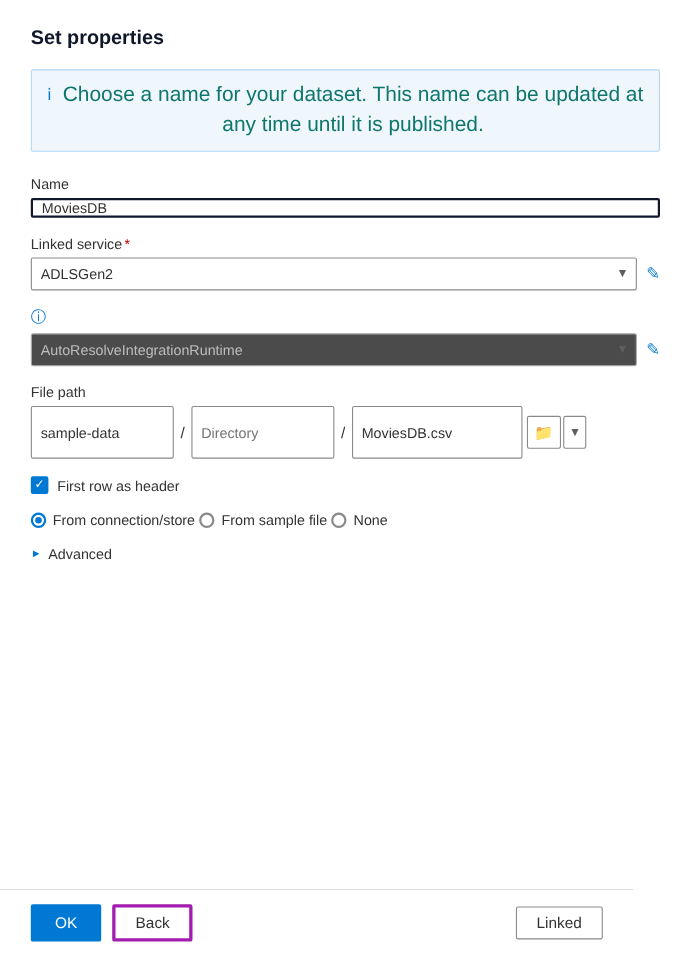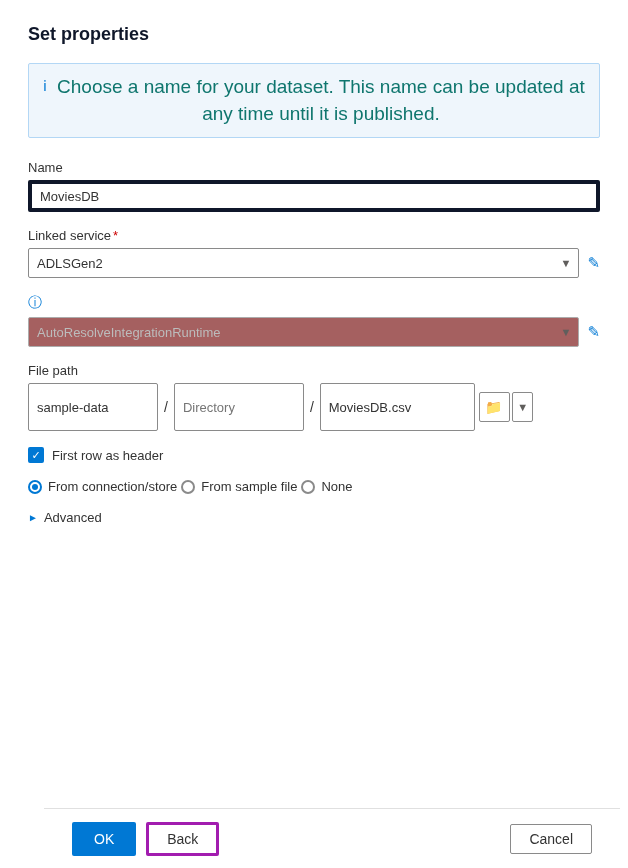--- a/index.html
+++ b/index.html
@@ -50,22 +50,22 @@
       color: #333;
       margin-bottom: 5px;
       display: block;
     }
     .required {
       color: #c00;
       margin-left: 2px;
     }
     .text-input {
       width: 100%;
-      height: 32px;
-      border: 4px solid #0f172a;
+      height: 18px;
+      border: 2px solid #0f172a;
       border-radius: 2px;
       padding: 0 8px;
       font-size: 13px;
       color: #333;
       background: #fff;
       outline: none;
     }
     .select-wrapper {
       position: relative;
       display: flex;
@@ -78,21 +78,21 @@
       border-radius: 2px;
       padding: 0 30px 0 8px;
       font-size: 13px;
       color: #333;
       background: #fff;
       appearance: none;
       outline: none;
       cursor: pointer;
     }
     .select-input.disabled {
-      background: #7f1d1d;
+      background: #000000;
       color: #a0a0a0;
     }
     .chevron-icon {
       position: absolute;
       right: 8px;
       pointer-events: none;
       color: #605e5c;
       font-size: 11px;
     }
     .edit-icon {
@@ -265,21 +265,20 @@
       left: 0;
       width: 576px;
       height: 60px;
       background: #fff;
       border-top: 1px solid #e0e0e0;
       display: flex;
       align-items: center;
       padding: 0 28px;
       gap: 10px;
       justify-content: space-between;
-      margin-left: 44px;
     }
     .footer-left {
       display: flex;
       gap: 10px;
     }
     .btn-ok {
       background: #0078d4;
       color: #fff;
       border: none;
       border-radius: 2px;
@@ -406,14 +405,14 @@
     <span class="advanced-arrow">►</span>
     <span class="advanced-label">Advanced</span>
   </div>
 </div>
 
 <div class="footer">
   <div class="footer-left">
     <button class="btn-ok">OK</button>
     <button class="btn-back">Back</button>
   </div>
-  <button class="btn-cancel">Cancel</button>
+  <button class="btn-cancel">Linked</button>
 </div>
 
 </body></html>

